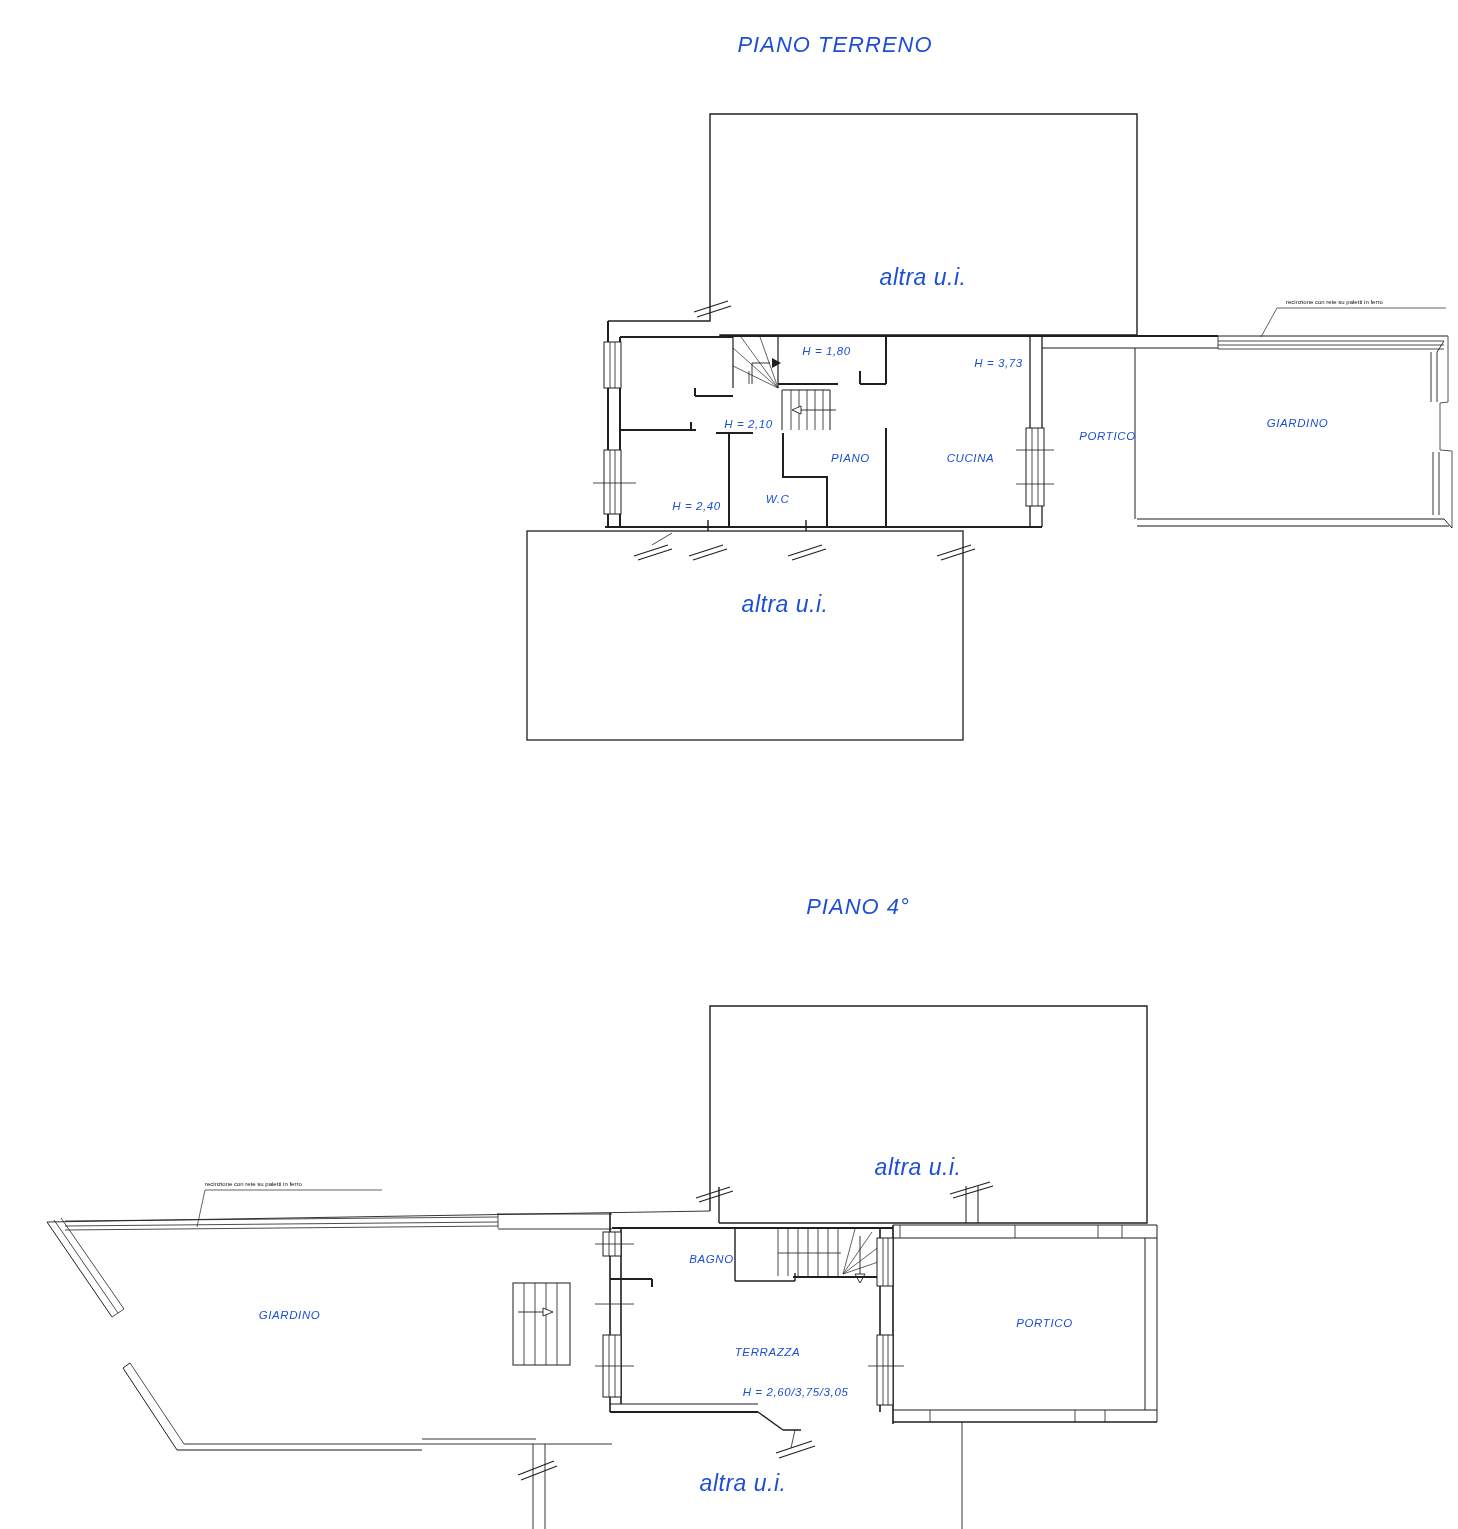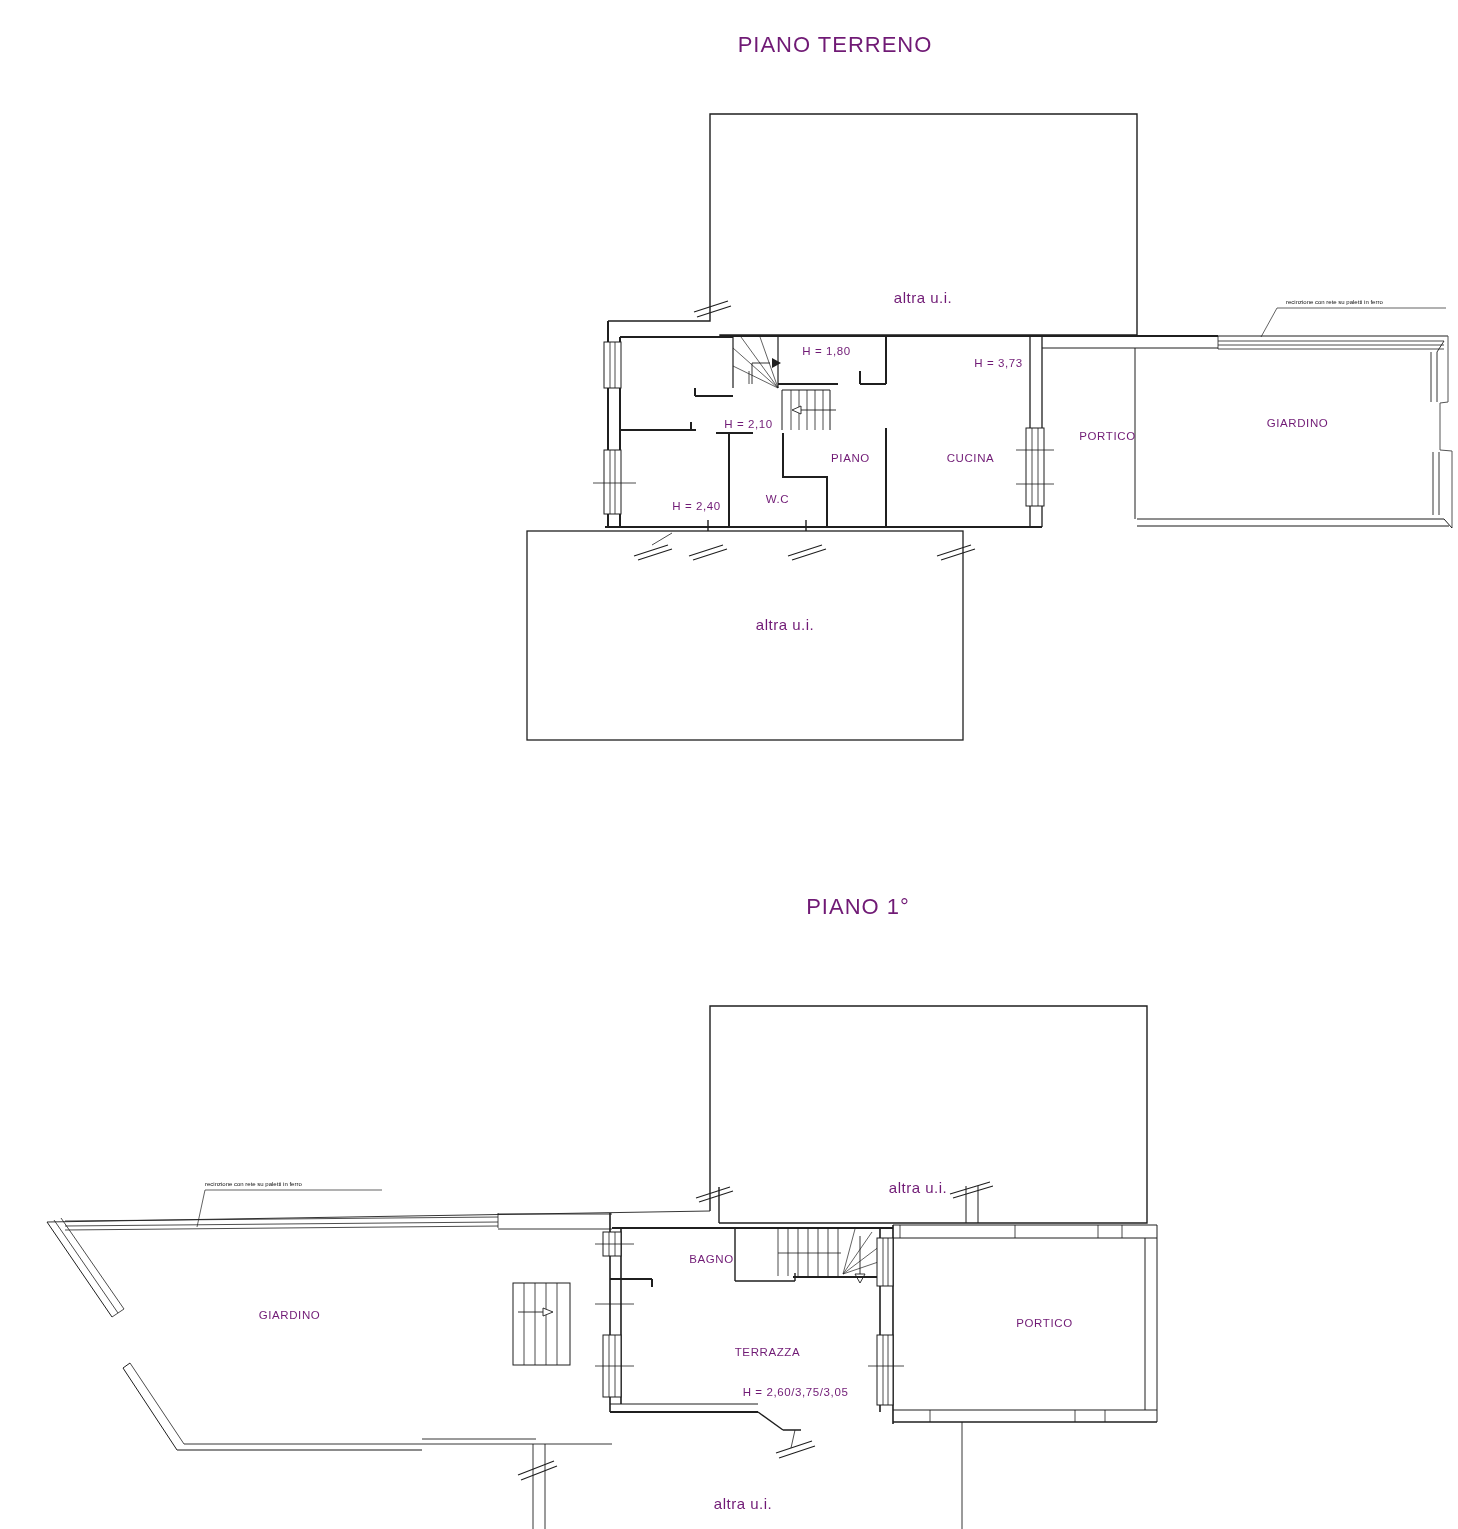--- a/index.html
+++ b/index.html
@@ -9,31 +9,32 @@
     background:#ffffff;
     font-family:"Liberation Sans", sans-serif;
     color:#111;
     overflow:hidden;
   }
   #plan-svg{position:absolute;left:0;top:0;}
   .lbl{
     position:absolute;
     transform:translate(-50%,-50%);
     white-space:nowrap;
-    color:#701a75;
+    color:#1d4ed8;
     letter-spacing:0.4px;
+    font-style:italic;
   }
   .lbl-left{
     position:absolute;
     transform:translate(0,-50%);
     white-space:nowrap;
     color:#111;
   }
   .title{font-size:22px;letter-spacing:1px;}
-  .big{font-size:15px;letter-spacing:0.5px;margin-top:20px;}
+  .big{font-size:23px;letter-spacing:0.5px;}
   .room{font-size:11.5px;letter-spacing:0.6px;padding-left:35px;}
   .tiny{font-size:6px;letter-spacing:0;}
 </style>
 </head>
 <body>
 
 <div id="canvas">
 
   <svg id="plan-svg" width="1458" height="1529" viewBox="0 0 1458 1529" fill="none" stroke="#1f1f1f" stroke-linecap="butt">
 
@@ -200,21 +201,21 @@
   <div class="lbl room" style="left:731px;top:424px">H = 2,10</div>
   <div class="lbl room" style="left:679px;top:506px">H = 2,40</div>
   <div class="lbl room" style="left:833px;top:458px">PIANO</div>
   <div class="lbl room" style="left:760px;top:499px">W.C</div>
   <div class="lbl room" style="left:953px;top:458px">CUCINA</div>
   <div class="lbl room" style="left:1090px;top:436px">PORTICO</div>
   <div class="lbl room" style="left:1280px;top:423px">GIARDINO</div>
   <div class="lbl-left tiny" style="left:1286px;top:302px">recinzione con rete su paletti in ferro</div>
   <div class="lbl big" style="left:785px;top:604px">altra u.i.</div>
 
-  <div class="lbl title" style="left:858px;top:907px">PIANO 1°</div>
+  <div class="lbl title" style="left:858px;top:907px">PIANO 4°</div>
   <div class="lbl big" style="left:918px;top:1167px">altra u.i.</div>
   <div class="lbl room" style="left:694px;top:1259px">BAGNO</div>
   <div class="lbl room" style="left:750px;top:1352px">TERRAZZA</div>
   <div class="lbl room" style="left:778px;top:1392px">H = 2,60/3,75/3,05</div>
   <div class="lbl room" style="left:1027px;top:1323px">PORTICO</div>
   <div class="lbl room" style="left:272px;top:1315px">GIARDINO</div>
   <div class="lbl-left tiny" style="left:205px;top:1184px">recinzione con rete su paletti in ferro</div>
   <div class="lbl big" style="left:743px;top:1483px">altra u.i.</div>
 
 </div>

